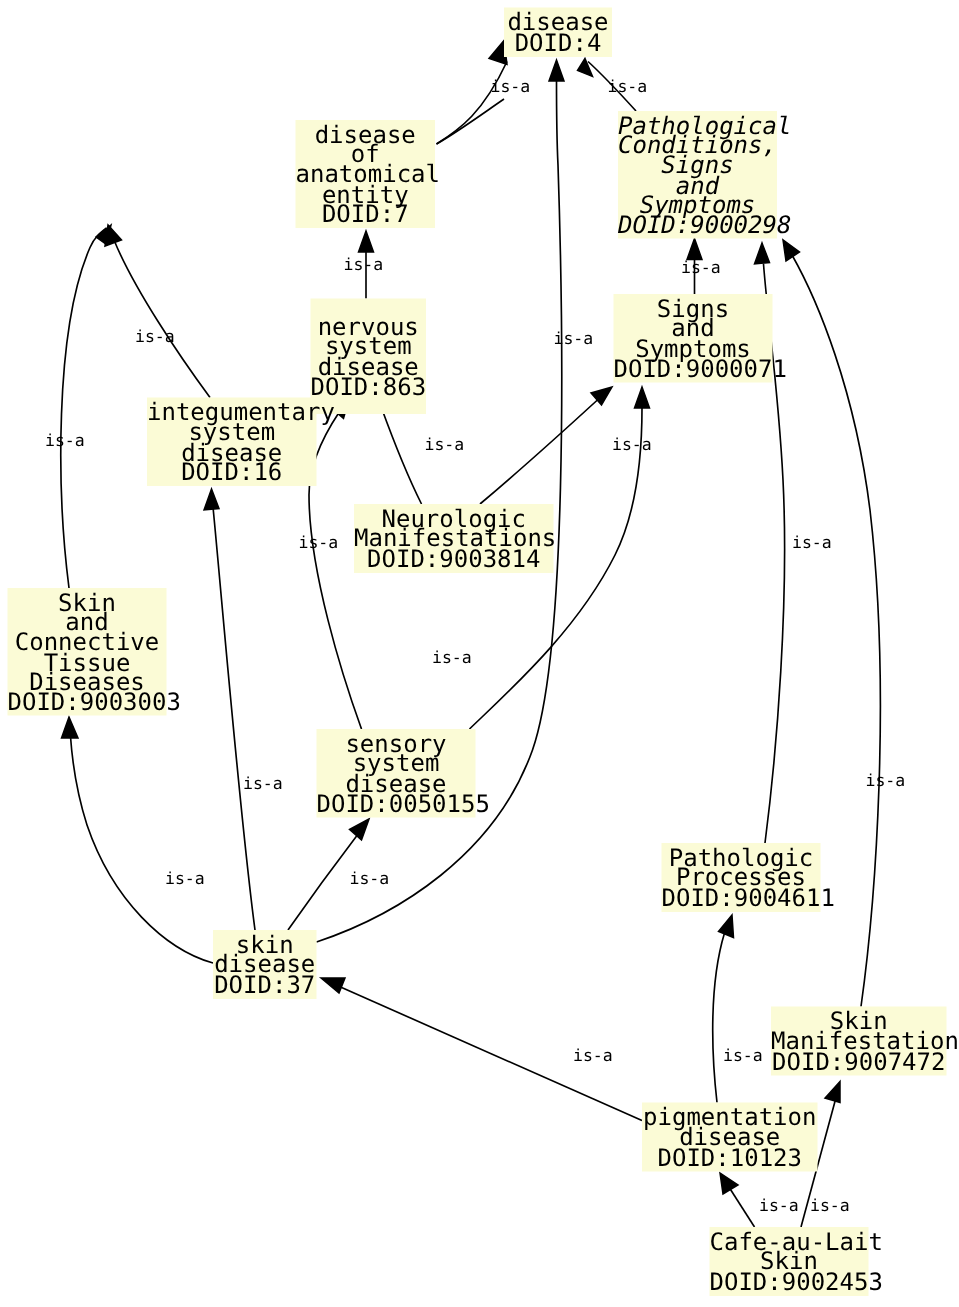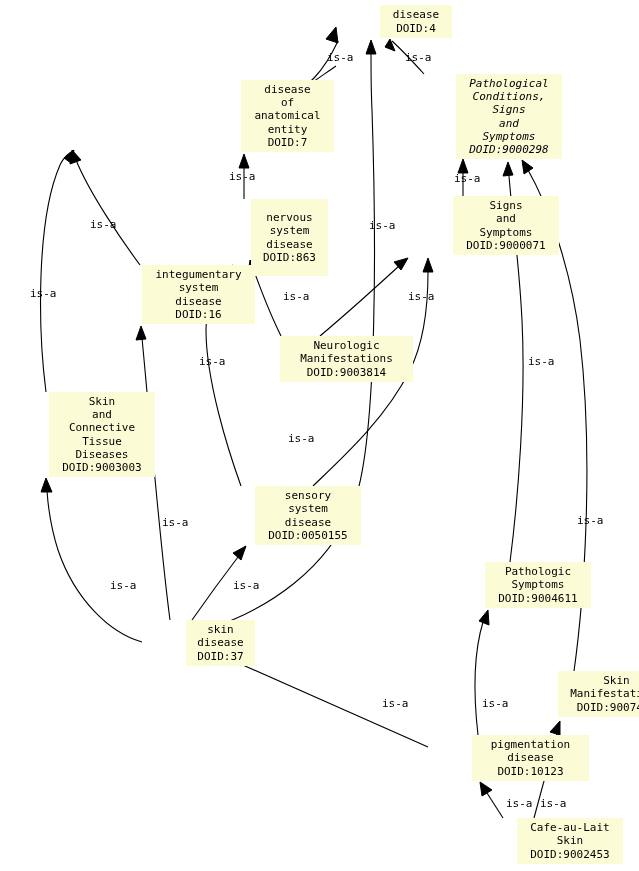--- a/index.html
+++ b/index.html
@@ -31,30 +31,29 @@
   }
   #edge-layer polygon {
     fill: #000000;
     stroke: #000000;
     stroke-width: 1;
   }
   .node {
     position: absolute;
     background: #fbfbd6;
     color: #000000;
-    font-size: 11px;
+    font-size: 16px;
     line-height: 13.3px;
     text-align: center;
     white-space: pre;
     box-sizing: border-box;
     display: flex;
     align-items: center;
     justify-content: flex-end;
     letter-spacing: 0px;
-    margin-left: 44px;
   }
   .node span {
     display: block;
     width: 100%;
   }
   .edge-label {
     position: absolute;
     font-size: 11px;
     line-height: 13px;
     color: #000000;
@@ -232,21 +231,21 @@
 
   <div class="node" style="left:211px; top:486px; width:106px; height:59px;">
     <span>sensory
 system
 disease
 DOID:0050155</span>
   </div>
 
   <div class="node" style="left:441px; top:562px; width:106px; height:46px;">
     <span>Pathologic
-Symptoms
+Processes
 DOID:9004611</span>
   </div>
 
   <div class="node" style="left:142px; top:620px; width:69px; height:46px;">
     <span>skin
 disease
 DOID:37</span>
   </div>
 
   <div class="node" style="left:514px; top:671px; width:117px; height:46px;">

